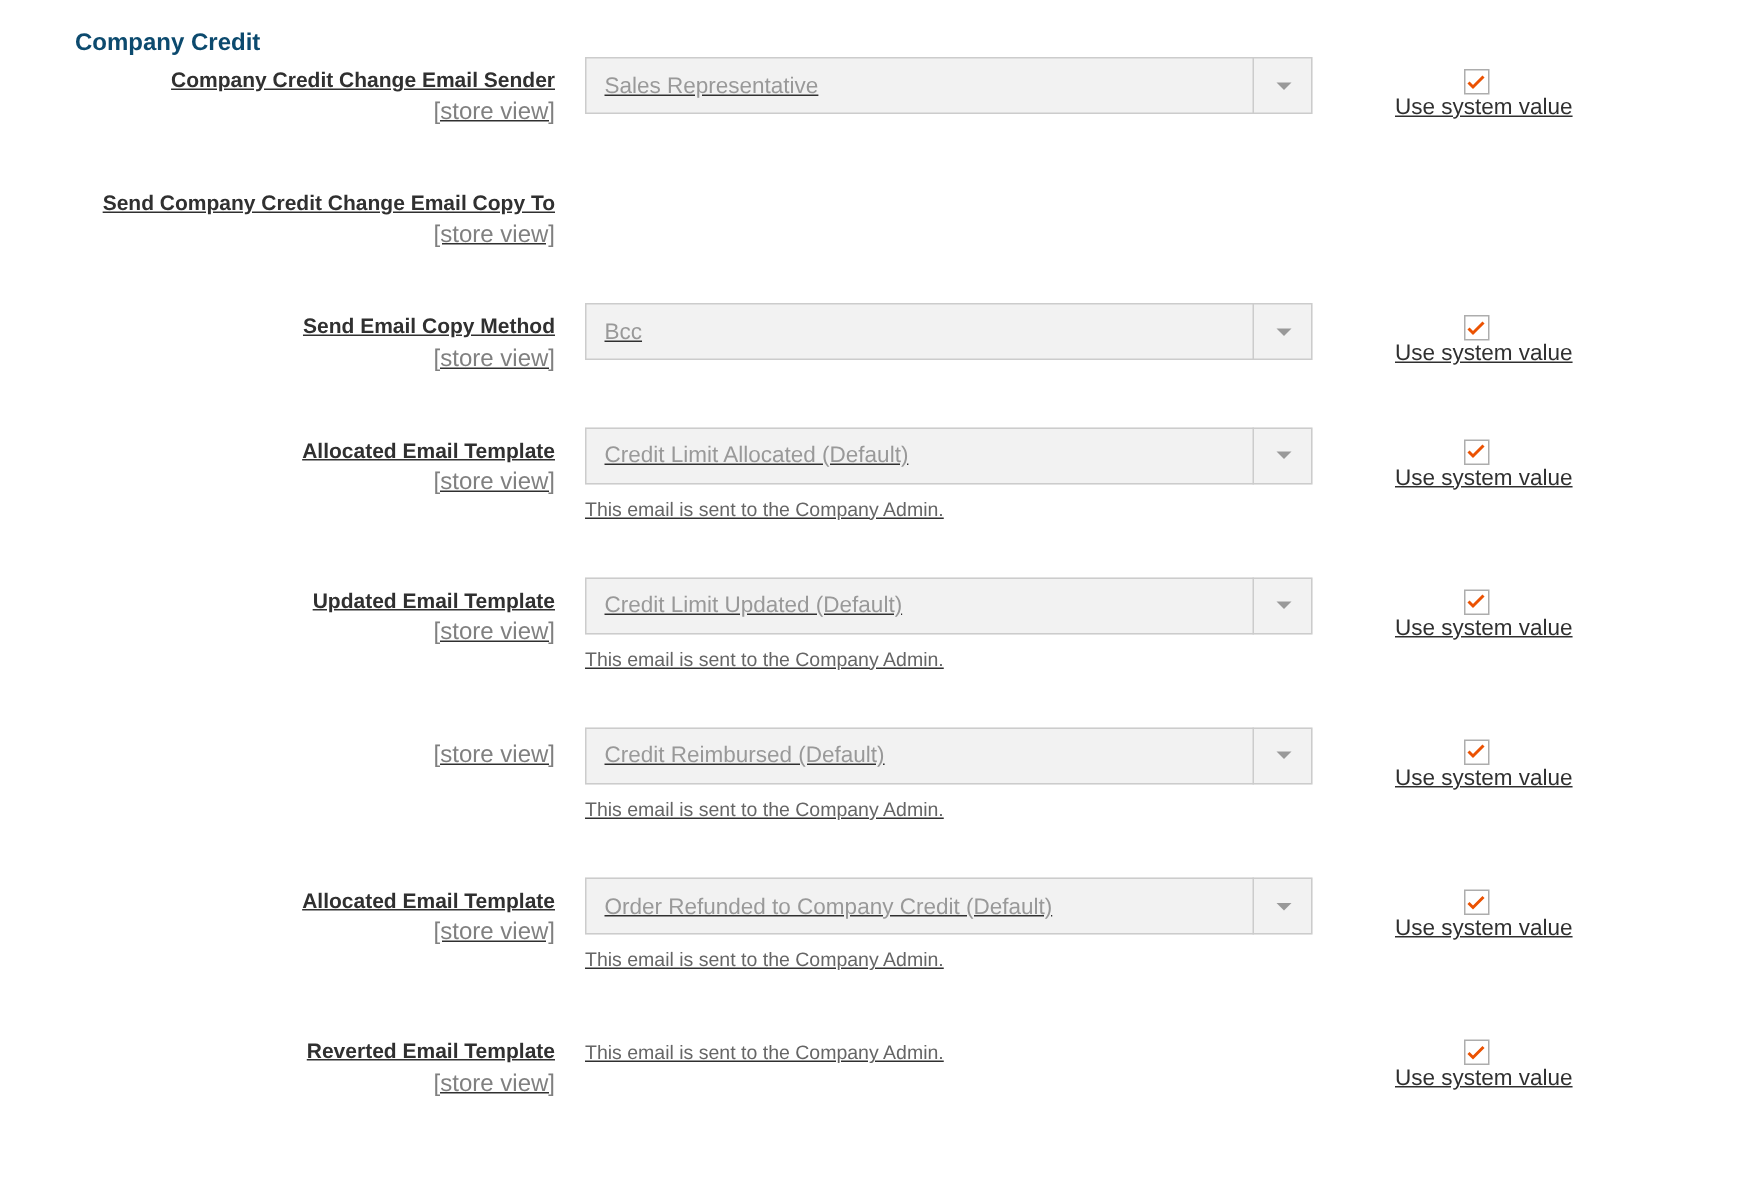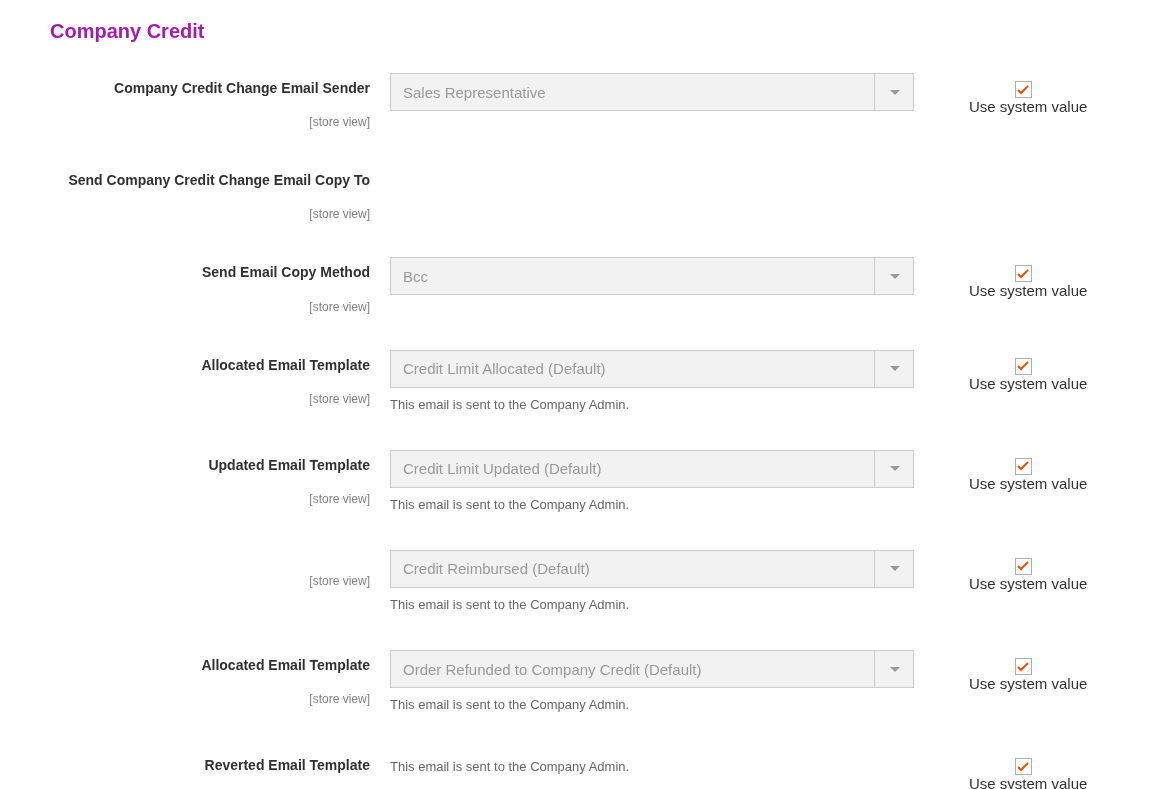--- a/index.html
+++ b/index.html
@@ -7,51 +7,51 @@
       margin: 0;
       padding: 0;
     }
     body {
       font-family: 'Helvetica Neue', Helvetica, Arial, sans-serif;
       background: #ffffff;
       padding: 20px 50px;
       color: #303030;
     }
     .section-title {
-      font-size: 20px;
+      font-size: 16px;
       font-weight: 600;
-      color: #a21caf;
-      margin-bottom: 30px;
+      color: #0c4a6e;
     }
     .field-row {
       display: flex;
       align-items: flex-start;
       margin-bottom: 36px;
+      text-decoration: underline;
     }
     .label-col {
       width: 340px;
       text-align: right;
       padding-right: 20px;
       padding-top: 6px;
     }
     .field-label {
       font-size: 14px;
       font-weight: 600;
       color: #303030;
       line-height: 1.3;
       display: block;
     }
     .field-scope {
-      font-size: 12px;
+      font-size: 16px;
       color: #808080;
       display: block;
-      margin-top: 18px;
+      margin-top: 4px;
     }
     .input-col {
-      width: 524px;
+      width: 485px;
     }
     .select-wrap {
       position: relative;
       width: 100%;
     }
     .select-field {
       width: 100%;
       height: 38px;
       background: #f2f2f2;
       border: 1px solid #cccccc;

